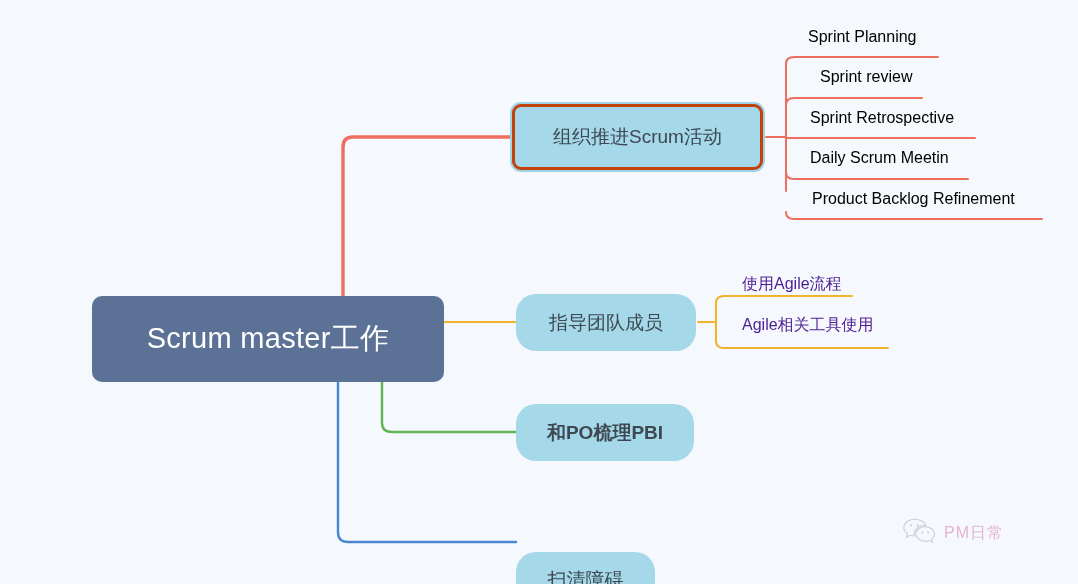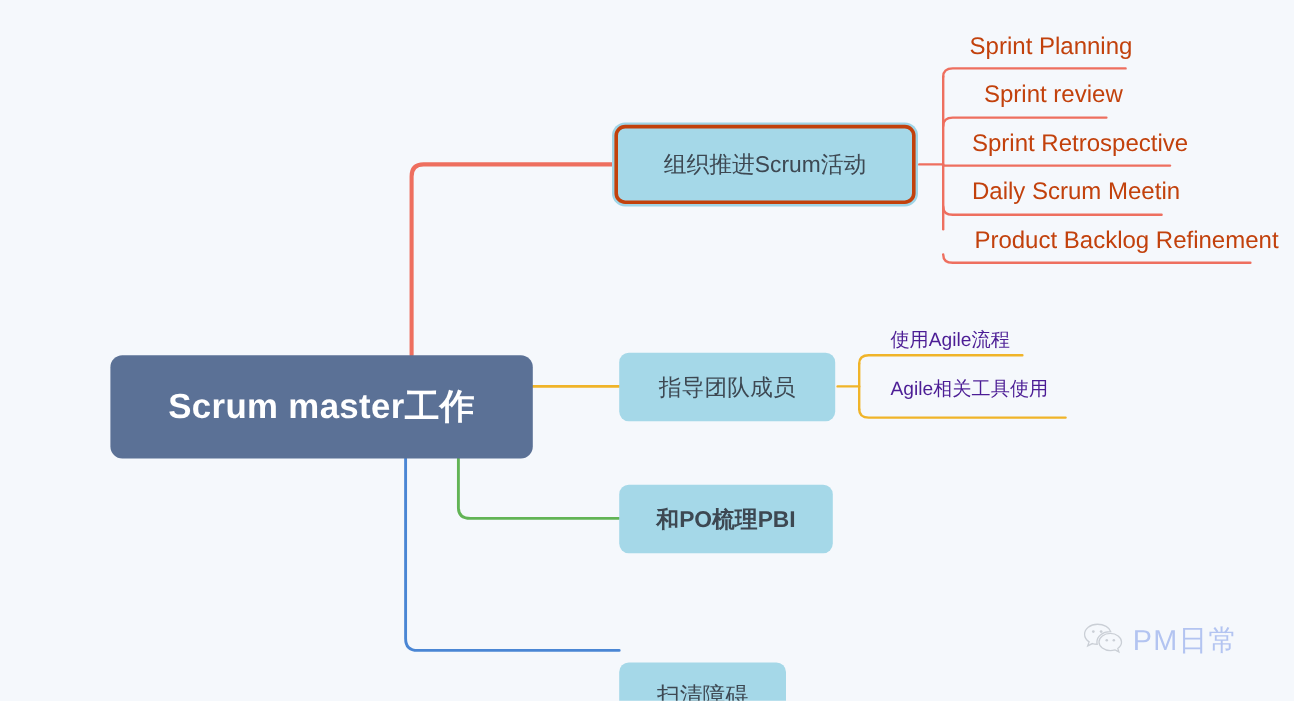--- a/index.html
+++ b/index.html
@@ -40,27 +40,27 @@
 
   .root-node {
     left: 92px;
     top: 296px;
     width: 352px;
     height: 86px;
     background: #5b7196;
     border-radius: 10px;
     color: #ffffff;
     font-size: 29px;
-    font-weight: bold;
+    font-weight: normal;
     letter-spacing: 0.3px;
   }
 
   .branch-node {
     background: #a5d8e8;
-    border-radius: 8px;
+    border-radius: 20px;
     color: #3d4852;
     font-size: 19px;
     font-weight: normal;
   }
 
   .branch-node.selected {
     background: #a5d8e8;
     border: 3px solid #c2410c;
     box-shadow: 0 0 0 2px #9fd4e6;
     border-radius: 9px;
@@ -90,22 +90,22 @@
     top: 514px;
     width: 139px;
     height: 56px;
     margin-top: 38px;
   }
 
   
   .leaf {
     position: absolute;
     white-space: nowrap;
-    color: #c2410c;
-    font-size: 20px;
+    color: #000000;
+    font-size: 16px;
     line-height: 1;
   }
   .leaf.sub {
     font-size: 16px;
     color: #4c1d95;
   }
 
   #leaf-sprint-planning   { left: 808px; top: 29px; }
   #leaf-sprint-review     { left: 820px; top: 69px; }
   #leaf-sprint-retro      { left: 810px; top: 110px; }
@@ -119,22 +119,22 @@
   #watermark {
     position: absolute;
     left: 903px;
     top: 518px;
     display: flex;
     align-items: center;
     gap: 7px;
     opacity: 0.30;
   }
   #watermark .wm-text {
-    font-size: 24px;
-    color: #1d4ed8;
+    font-size: 16px;
+    color: #be185d;
     letter-spacing: 1px;
   }
 </style>
 </head>
 <body>
 
 <div id="canvas">
 
   <svg id="connectors" viewBox="0 0 1078 584" xmlns="http://www.w3.org/2000/svg">
 

